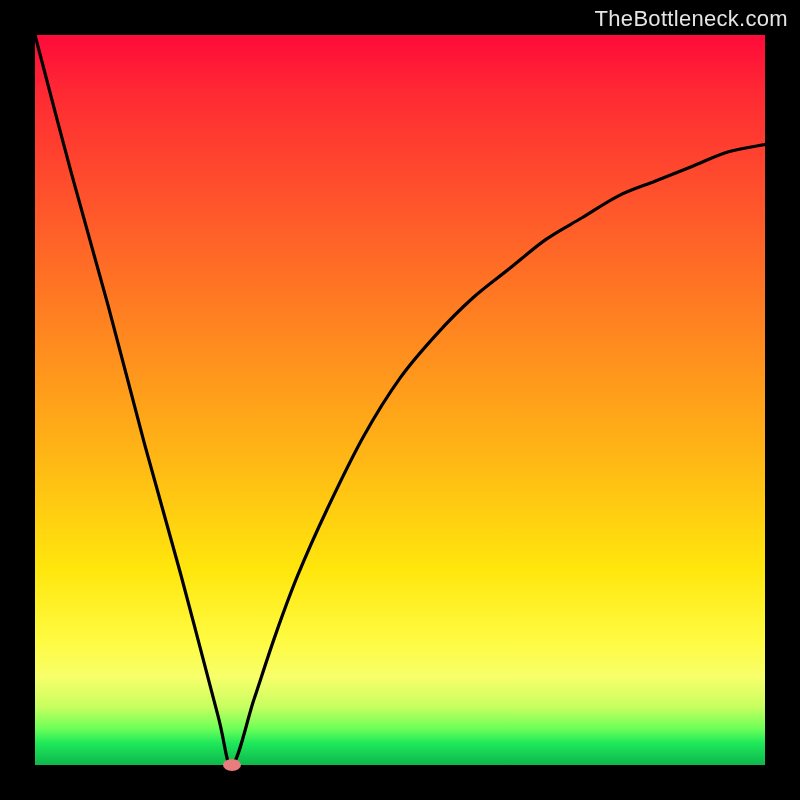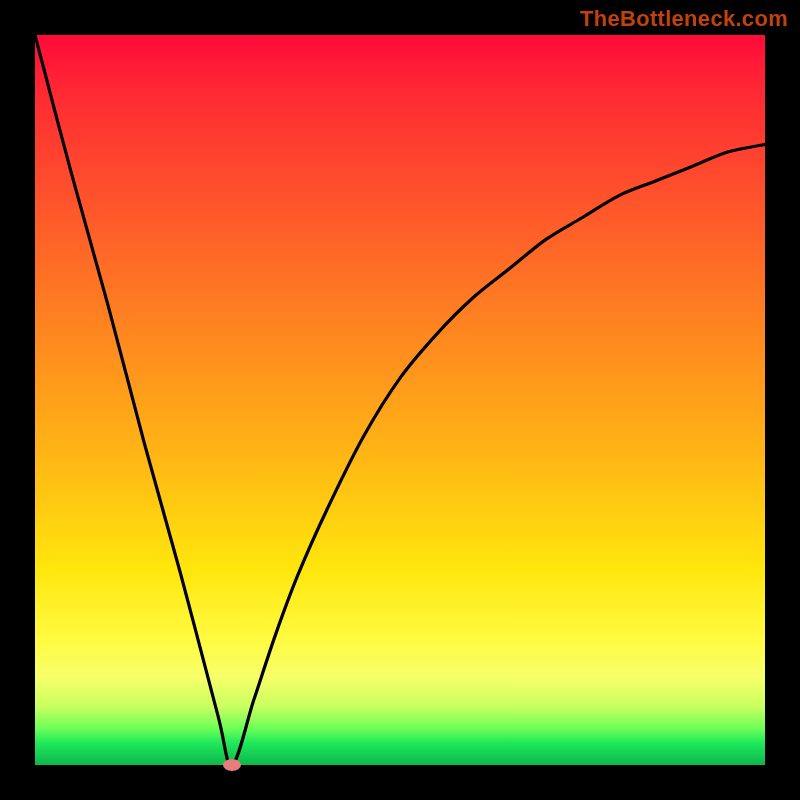--- a/index.html
+++ b/index.html
@@ -37,24 +37,24 @@
       #c8ff60 92%,
       #6dff58 95%,
       #1fe85a 97%,
       #0db74c 100%
     );
   }
   .watermark {
     position: absolute;
     top: 6px;
     right: 12px;
-    color: #c2410c;
+    color: #e5e5e5;
     font-size: 22px;
     letter-spacing: 0.3px;
-    font-weight: 700;
+    font-weight: 400;
     user-select: none;
     text-align: center;
   }
   svg.curve {
     position: absolute;
     left: 0;
     top: 0;
     width: 730px;
     height: 730px;
     overflow: visible;

